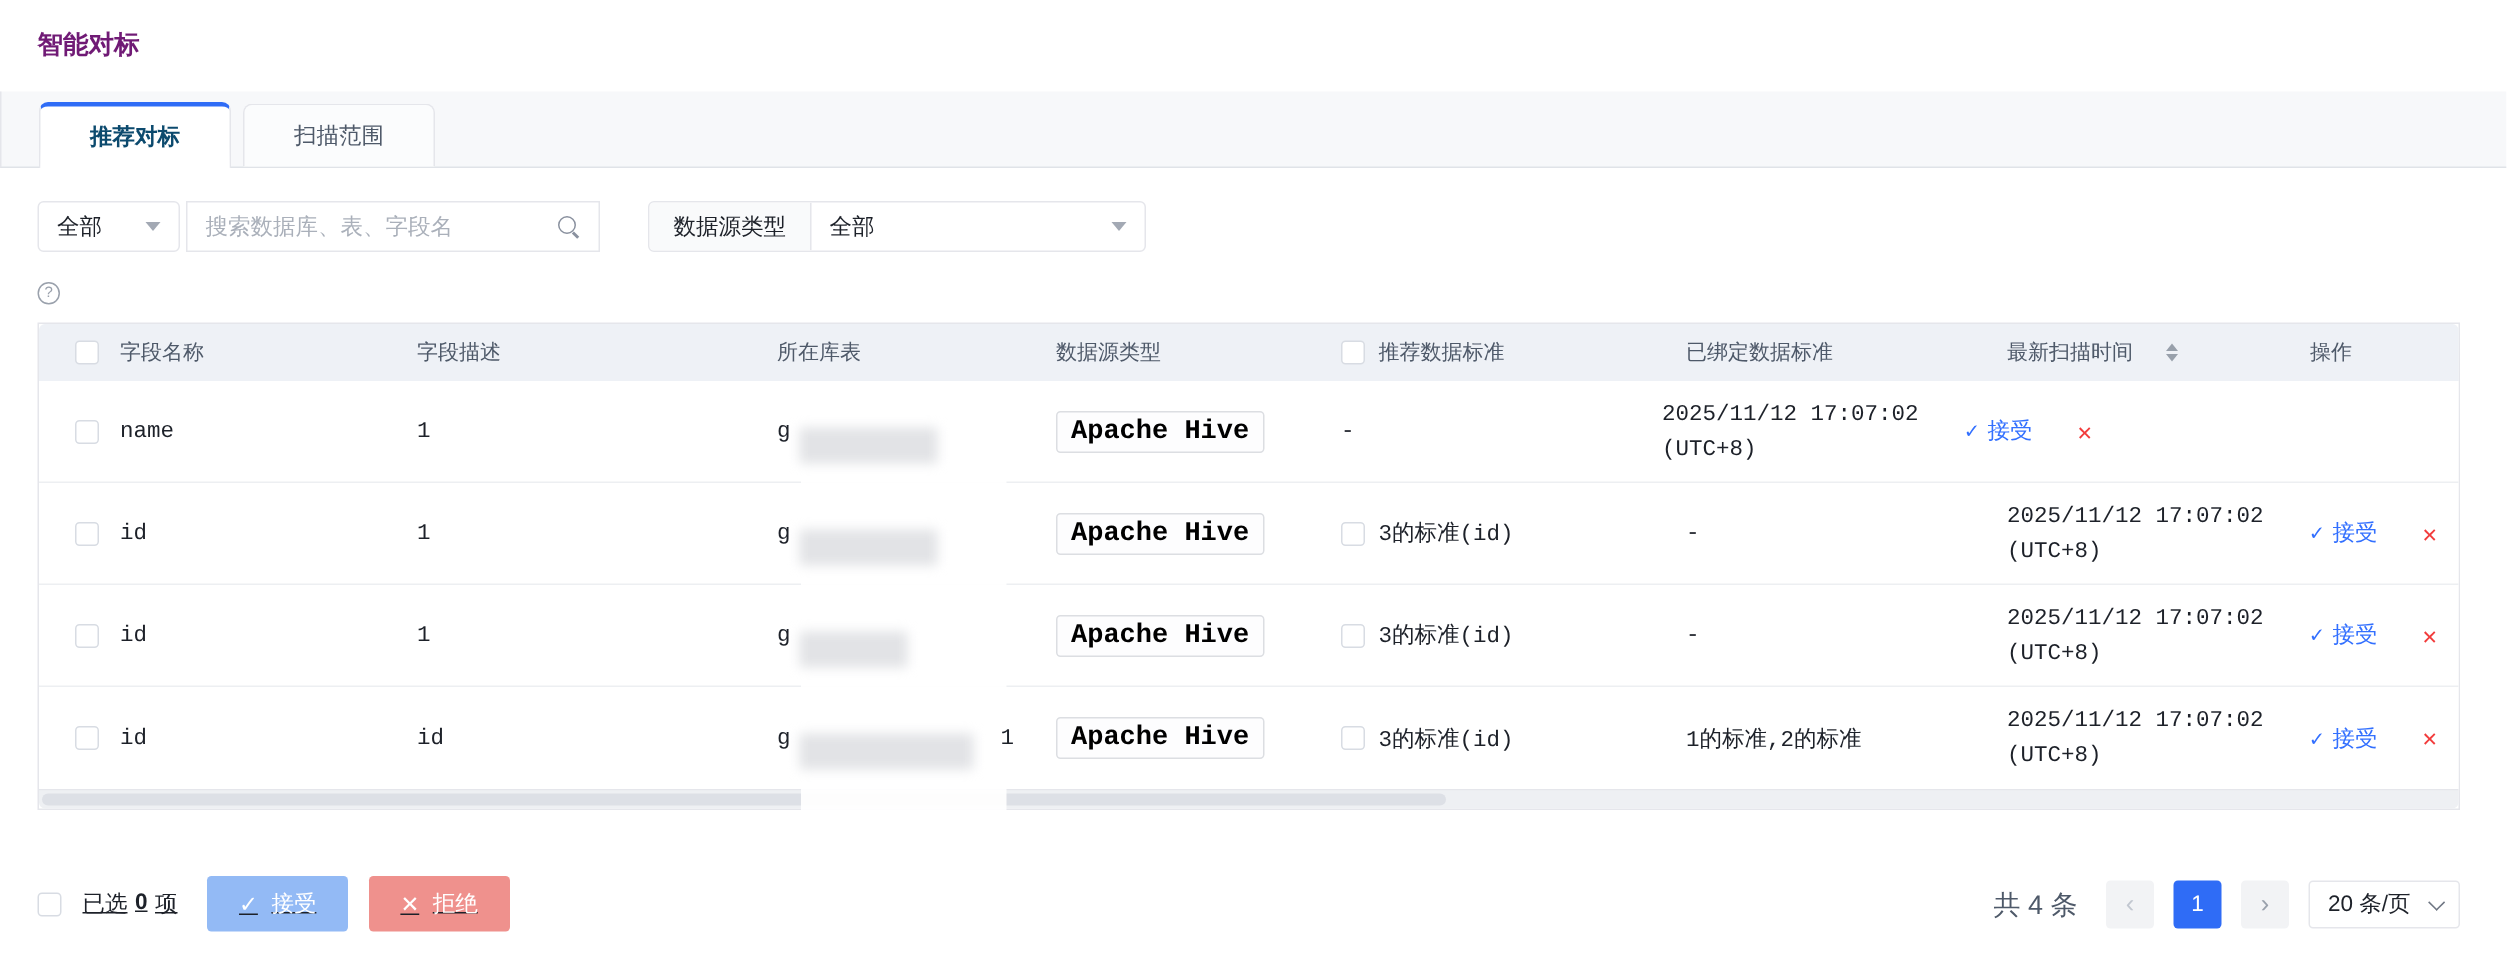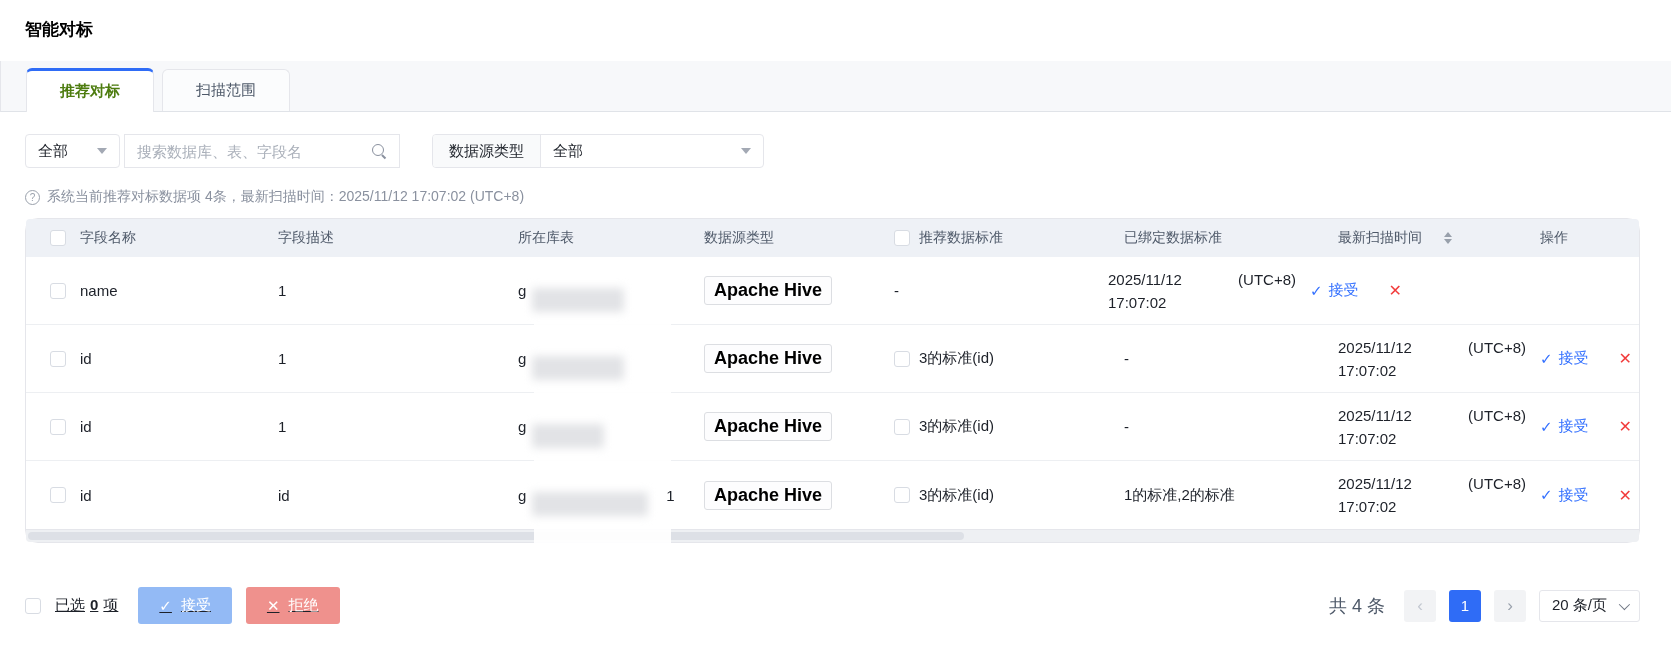--- a/index.html
+++ b/index.html
@@ -1,28 +1,28 @@
 <!DOCTYPE html>
 <html><head>
 <meta charset="utf-8">
 <style>
   * { margin:0; padding:0; box-sizing:border-box; }
   html,body { width:1671px; height:650px; overflow:hidden; background:#fff;
               font-family:"Liberation Sans","DejaVu Sans",sans-serif; color:#1d2129; }
-  .page-title { margin:18px 0 0 25px; font-size:17px; font-weight:700; color:#000000; }
+  .page-title { margin:18px 0 0 25px; font-size:17px; font-weight:700; color:#701a75; }
 
   
   .tab-strip { margin-top:20px; height:51px; background:#f7f8fa;
                border-bottom:1px solid #e0e3e8; border-left:1px solid #e5e6eb;
                display:flex; align-items:flex-end; padding-left:25px; gap:8px; }
   .tab { height:42px; padding:0 33px; display:flex; align-items:center; justify-content:center;
          background:#fbfcfd; border:1px solid #e5e6eb; border-bottom:none;
          border-radius:6px 6px 0 0; font-size:15px; color:#4e5969; cursor:pointer; }
   .tab.active { background:#fff; height:44px; margin-bottom:-1px;
-                border-top:3px solid #2f6cf6; font-weight:700; color:#4d7c0f; }
+                border-top:3px solid #2f6cf6; font-weight:700; color:#0c4a6e; }
 
   
   .filter-row { margin:22px 0 0 25px; display:flex; align-items:center; height:34px; }
   .select-box { height:34px; border:1px solid #e5e6eb; border-radius:4px; background:#fff;
                 display:flex; align-items:center; justify-content:space-between;
                 padding:0 12px; font-size:15px; color:#1d2129; cursor:pointer; }
   .scope-select { width:95px; margin-right:4px; }
   .caret-down { width:0; height:0; border-left:5px solid transparent; border-right:5px solid transparent;
                 border-top:6px solid #a3a9b4; display:inline-block; }
   .search-box { width:276px; height:34px; border:1px solid #e5e6eb; border-radius:0;
@@ -42,41 +42,41 @@
                  padding:0 12px; font-size:15px; cursor:pointer; }
 
   
   .summary-row { margin:20px 0 0 25px; display:flex; align-items:center; gap:7px;
                  font-size:14px; color:#8a919f; }
   .help-icon { width:15px; height:15px; border:1.4px solid #9aa1ac; border-radius:50%;
                display:inline-flex; align-items:center; justify-content:center;
                font-size:10px; color:#9aa1ac; flex:none; }
 
   
-  .table-card { margin:12px 0 0 25px; width:1615px; border:1px solid #e5e6eb; border-radius:13px;
-                position:relative; background:#fff; }
+  .table-card { margin:12px 0 0 25px; width:1615px; border:1px solid #e5e6eb; border-radius:0;
+                position:relative; background:#fff;font-family:Liberation Mono, monospace; }
   .thead { display:flex; align-items:center; height:38px; background:#eef1f6;
            border-radius:4px 4px 0 0; font-size:14px; color:#4e5969; }
   .tr { display:flex; align-items:center; height:68px; border-bottom:1px solid #edeff2;
         font-size:15px; color:#1d2129; background:#fff; }
   .tr:last-of-type { border-bottom:none; }
   .td,.th { padding-left:8px; flex:none; display:flex; align-items:center; }
   .c0 { width:46px; justify-content:flex-end; padding-left:0; padding-right:6px; }
   .c1 { width:198px; } .c2 { width:240px; } .c3 { width:186px; } .c4 { width:190px; }
   .c5 { width:230px; gap:9px; } .c6 { width:214px; } .c7 { width:196px;gap:14px; }
   .c8 { width:113px; padding-left:14px; gap:30px; }
   .checkbox { width:16px; height:16px; border:1px solid #d8dce3; border-radius:3px;
               background:#fff; display:inline-block; cursor:pointer; flex:none; }
   .tag { border:1px solid #dcdee2; background:#fdfdfe; border-radius:3px; padding:3px 9px;
          font-size:18px; font-weight:700; color:#000000; }
   .sort-icon { display:inline-flex; flex-direction:column; gap:2px; margin-left:8px; }
   .sort-icon i { width:0; height:0; border-left:4.5px solid transparent; border-right:4.5px solid transparent; }
   .sort-icon .up { border-bottom:5px solid #98a0ab; }
   .sort-icon .dn { border-top:5px solid #98a0ab; }
-  .time-cell { display:flex; flex-direction:row; line-height:23px; }
+  .time-cell { display:flex; flex-direction:column; line-height:23px; }
   .accept-link { color:#3370ff; font-size:15px; display:inline-flex; gap:6px; align-items:center; cursor:pointer; }
   .reject-x { color:#f23c3c; font-size:16px; font-weight:700; cursor:pointer; }
   .redact-band { position:absolute; left:508px; top:52px; width:137px; height:474px;
                  background:rgba(255,255,255,0.92); z-index:2; }
   .redacted-chunk { display:inline-block; height:24px; margin-left:6px; position:relative; top:9px;
                     background:#e2e3e6; border-radius:2px; filter:blur(4px); z-index:3; }
   .suffix-text { margin-left:18px; position:relative; z-index:3; }
   .scroll-track { height:13px; background:#eef0f3; border-top:1px solid #e5e6eb;
                   border-radius:0 0 4px 4px; position:relative; }
   .scroll-thumb { position:absolute; left:2px; top:2px; height:8px; width:58%;
@@ -130,21 +130,20 @@
     <div class="group-addon">数据源类型</div>
     <div class="group-value">
       <span>全部</span>
       <span class="caret-down"></span>
     </div>
   </div>
 </div>
 
 <div class="summary-row">
   <span class="help-icon">?</span>
-  <span>系统当前推荐对标数据项 4条，最新扫描时间：2025/11/12 17:07:02 (UTC+8)</span>
 </div>
 
 <div class="table-card">
   <div class="thead">
     <div class="th c0">
         <span class="checkbox"></span>
       </div>
     <div class="th c1">字段名称</div>
     <div class="th c2">字段描述</div>
     <div class="th c3">所在库表</div>

